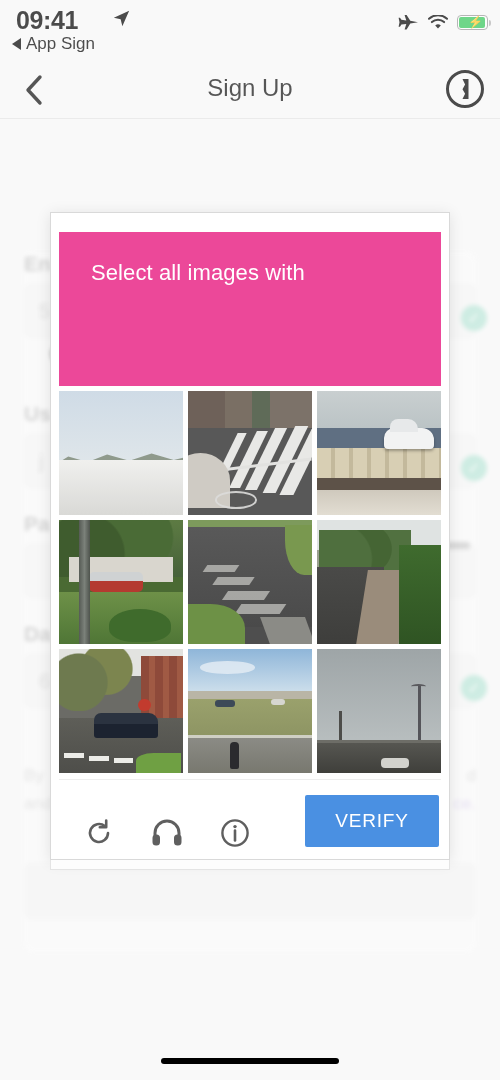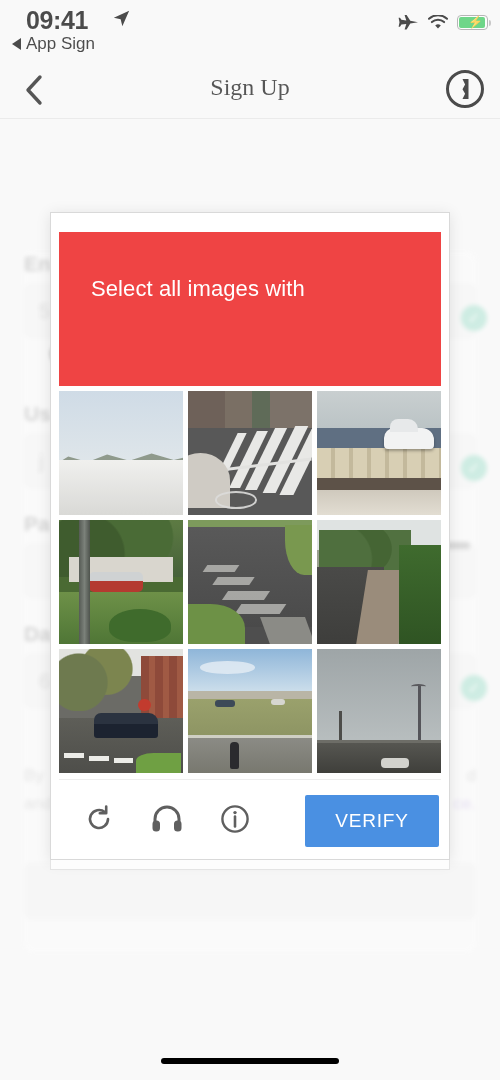--- a/index.html
+++ b/index.html
@@ -15,21 +15,21 @@
     background: #fafafa;
     overflow: hidden;
   }
 
   
   .statusbar {
     position: absolute; top: 0; left: 0; width: 500px; height: 62px;
     background: #fafafa;
   }
   .sb-time {
-    position: absolute; left: 26px; top: 6px;
+    position: absolute; left: 16px; top: 6px;
     font-size: 25px; font-weight: bold; color: #000;
     letter-spacing: -0.4px;
   }
   .sb-loc {
     position: absolute; left: 113px; top: 10px;
     width: 17px; height: 17px;
   }
   .sb-back {
     position: absolute; left: 12px; top: 34px;
     font-size: 17px; color: #000; font-weight: 500;
@@ -60,21 +60,20 @@
   }
   .bolt {
     position: absolute; left: 10px; top: 0px;
     font-size: 12px; color: #000; line-height: 13px; font-weight: bold;
   }
 
   
   .navbar {
     position: absolute; top: 62px; left: 0; width: 500px; height: 56px;
     background: #fafafa;
-    font-family: Liberation Serif, serif;
   }
   .nav-back {
     position: absolute; left: 14px; top: 8px;
     width: 40px; height: 40px;
     display: flex; align-items: center; justify-content: center;
     cursor: pointer;
   }
   .nav-title {
     position: absolute; left: 0; top: 12px; width: 500px;
     text-align: center; font-size: 24px; color: #111; font-weight: 500;
@@ -147,23 +146,23 @@
     box-shadow: 0 2px 14px rgba(0,0,0,0.10);
   }
   .modal-strip {
     position: absolute; left: 50px; top: 860px;
     width: 400px; height: 10px;
     background: #fdfdfd; border: 1px solid #e4e4e4; border-top: none;
   }
   .rc-header {
     position: absolute; left: 8px; top: 19px;
     width: 382px; height: 154px;
-    background: #ef4444;
+    background: #ec4899;
     color: #ffffff;
-    padding: 44px 0 0 32px;
+    padding: 28px 0 0 32px;
   }
   .rc-h-line1 { font-size: 22px; font-weight: 400; letter-spacing: 0.1px; }
   .rc-h-line2 { font-size: 33px; font-weight: bold; margin-top: 7px; letter-spacing: -0.3px; }
 
   .rc-grid {
     position: absolute; left: 8px; top: 178px;
     width: 382px; height: 382px;
     display: grid;
     grid-template-columns: repeat(3, 124px);
     grid-template-rows: repeat(3, 124px);
@@ -298,21 +297,21 @@
               border-top:2px solid #5a5a5e; border-radius:50% 50% 0 0; }
   .t9 .car { position:absolute; left:52%; bottom:4%; width:22%; height:8%;
              background:#d2d2cd; border-radius:4px; }
 
   
   .rc-divider {
     position: absolute; left: 8px; top: 566px; width: 382px; height: 1px; background: #eeeeee;
   }
   .rc-footer {
     position: absolute; left: 8px; top: 572px; width: 382px; height: 68px;
-    display: flex; align-items: center;
+    display: flex; align-items: flex-end;
   }
   .rc-icons { display: flex; align-items: center; gap: 28px; padding-left: 20px; }
   .icon-btn {
     width: 40px; height: 40px; cursor: pointer;
     display: flex; align-items: center; justify-content: center;
   }
   .verify-btn {
     position: absolute; right: 2px; top: 10px;
     width: 134px; height: 52px;
     background: #4a90e2; color: #fff;

